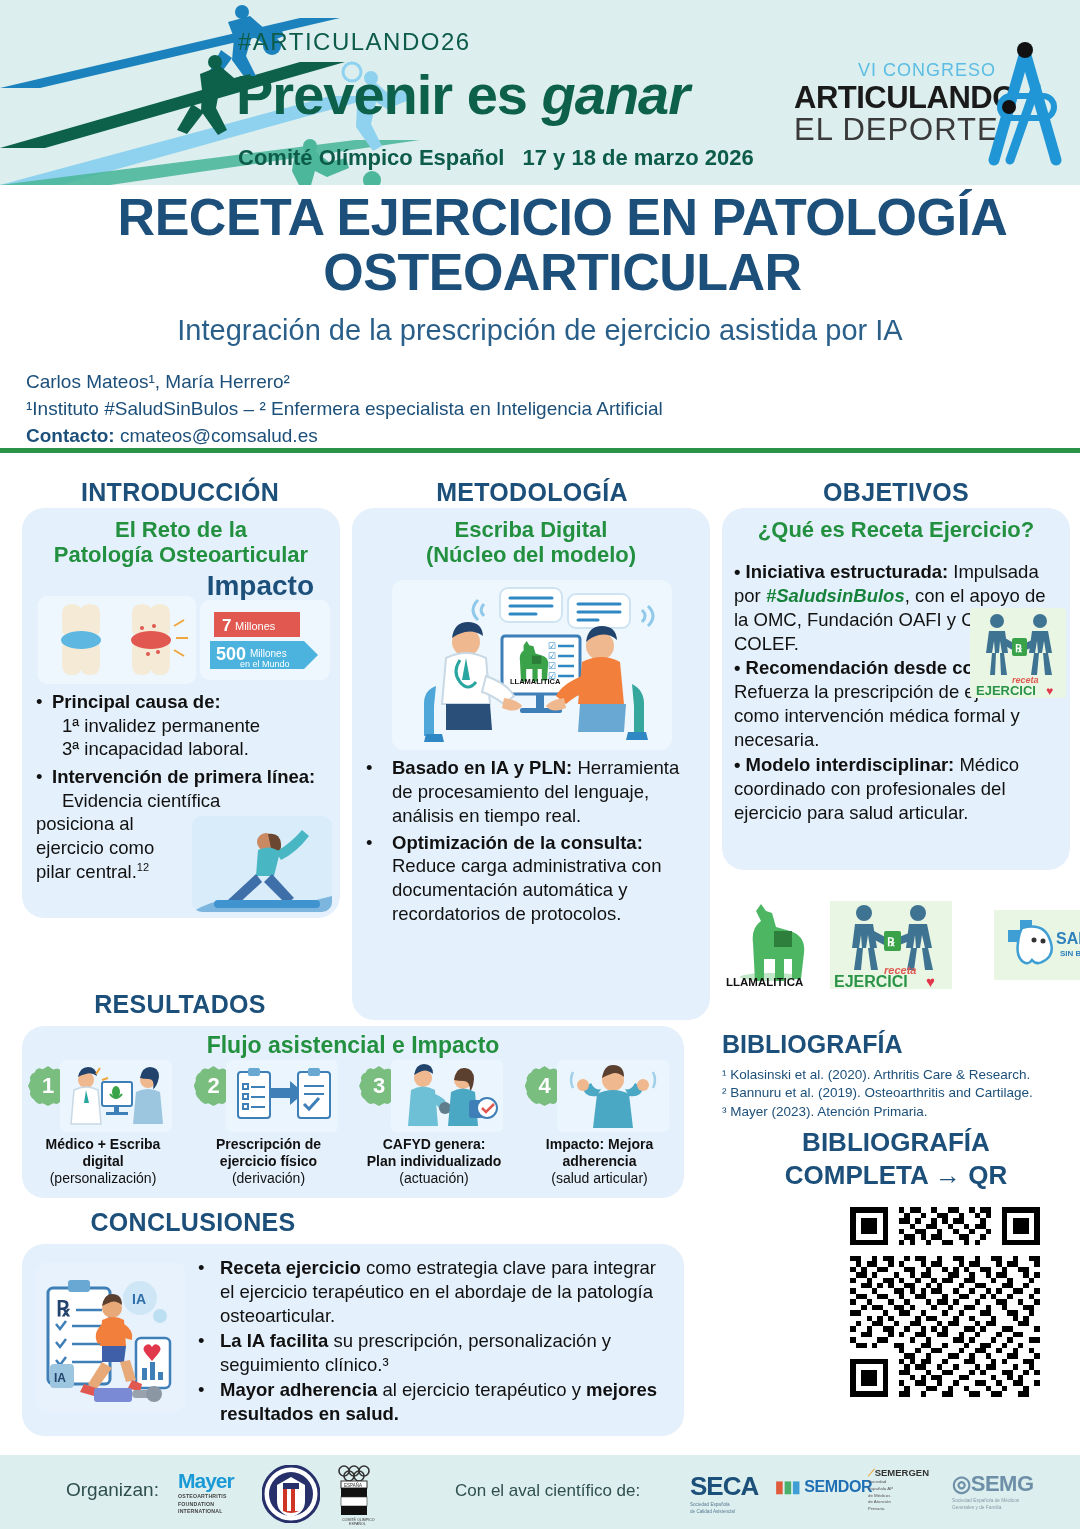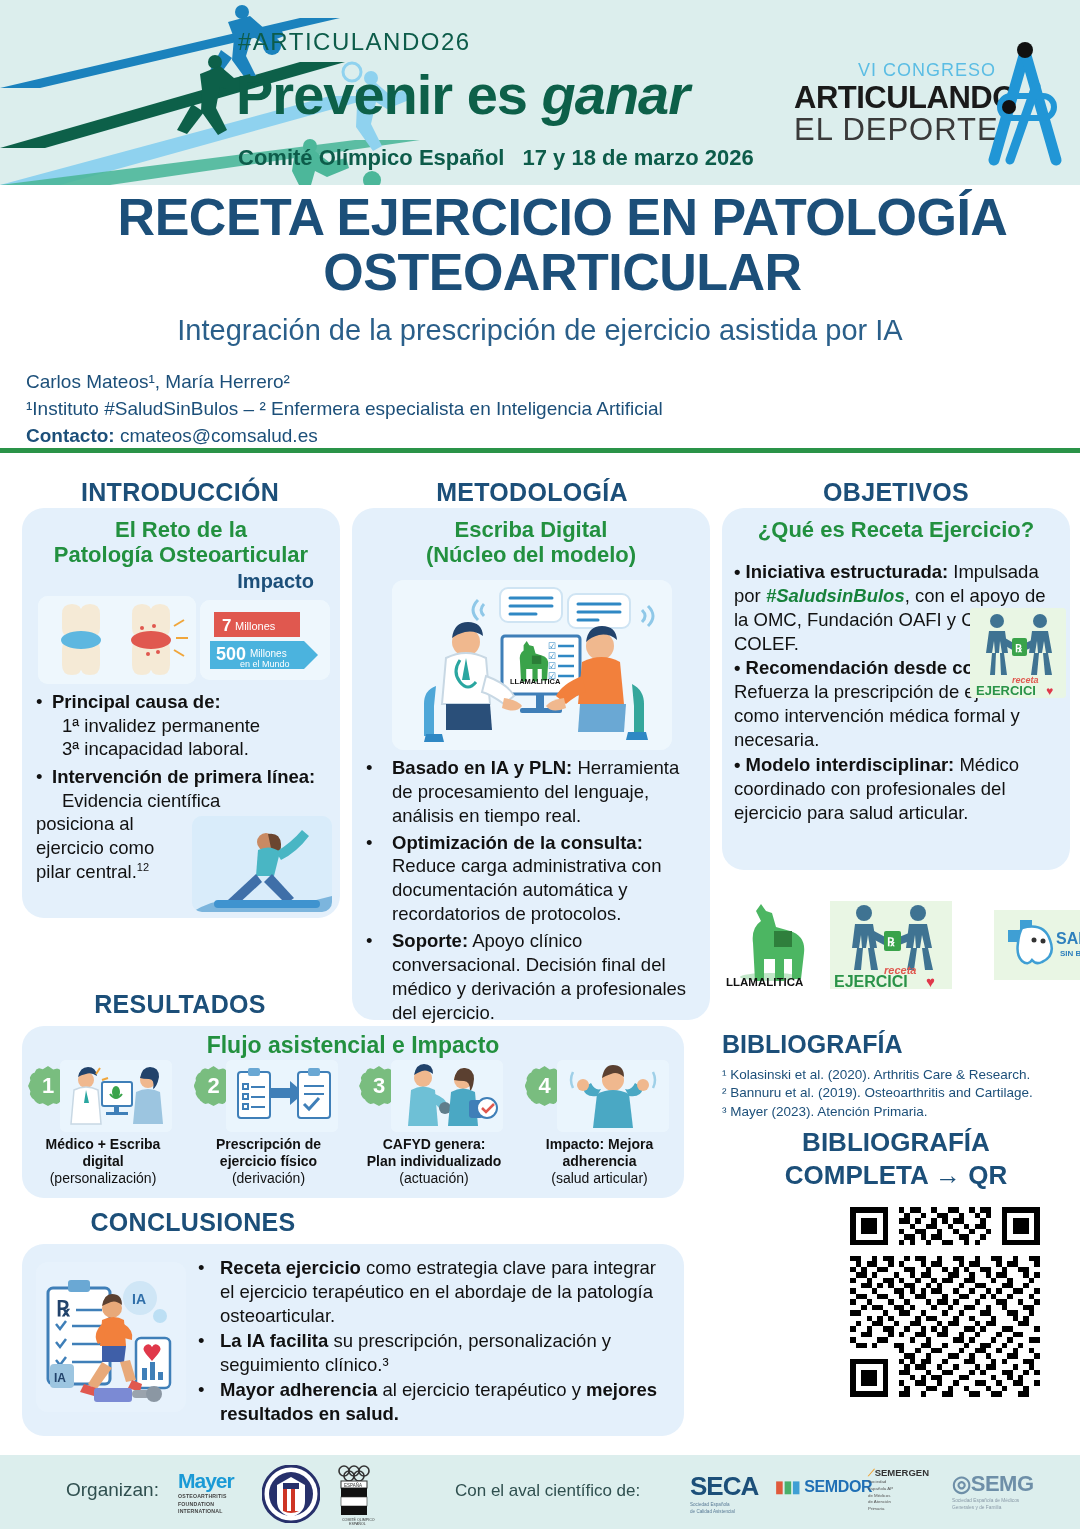--- a/index.html
+++ b/index.html
@@ -78,21 +78,21 @@
   }
   .card-head {
     color:#22903f; font-weight:bold; text-align:center; line-height:1.12;
   }
 
   
   #intro-head { position:absolute; left:20px; top:478px; width:320px; }
   #intro-card { position:absolute; left:22px; top:508px; width:318px; height:410px; }
   .intro-title { font-size:22px; padding:10px 6px 0; }
   .intro-impacto {
-    position:absolute; right:26px; top:62px; font-size:20px; font-weight:bold;
+    position:absolute; right:26px; top:62px; font-size:28px; font-weight:bold;
     color:#1c4f79;
   }
   .joint-img {
     position:absolute; left:16px; top:88px; width:158px; height:88px;
     border-radius:10px; overflow:hidden; background:#eef7fd;
   }
   .impact-img {
     position:absolute; right:10px; top:92px; width:130px; height:80px;
     border-radius:10px; overflow:hidden; background:#eef7fd;
   }
@@ -455,21 +455,20 @@
         <path d="M172 118 q-14 2 -18 8 q6 8 20 2z" fill="#f0b88e"></path>
         <path d="M188 124 l46 0 l-2 28 l-46 0z" fill="#6aa8d4"></path>
         <path d="M240 104 q12 6 12 20 l0 30 l-10 0 l0 -28z" fill="#35a79c"></path>
         <path d="M236 152 l18 0 l2 8 l-22 0z" fill="#2f88c4"></path>
       </g>
     </svg>
   </div>
   <ul class="met-list">
     <li><span class="bul">•</span><b>Basado en IA y PLN:</b><span> Herramienta de procesamiento del lenguaje, análisis en tiempo real.</span></li>
     <li><span class="bul">•</span><b>Optimización de la consulta:</b><span> Reduce carga administrativa con documentación automática y recordatorios de protocolos.</span></li>
-    <li><span class="bul">•</span><b>Soporte:</b><span> Apoyo clínico conversacional. Decisión final del médico y derivación a profesionales del ejercicio.</span></li>
   </ul>
 </div>
 
 <div class="sec-head" id="obj-head">OBJETIVOS</div>
 <div class="card" id="obj-card">
   <div class="card-head obj-title">¿Qué es Receta Ejercicio?</div>
   <div class="obj-body">
     <p><b>• Iniciativa estructurada:</b><span> Impulsada por </span><span class="gr">#SaludsinBulos</span><span>, con el apoyo de la OMC, Fundación OAFI y Consejo COLEF.</span></p>
     <p><b>• Recomendación desde consulta:</b><span> Refuerza la prescripción de ejercicio como intervención médica formal y necesaria.</span></p>
     <p><b>• Modelo interdisciplinar:</b><span> Médico coordinado con profesionales del ejercicio para salud articular.</span></p>

